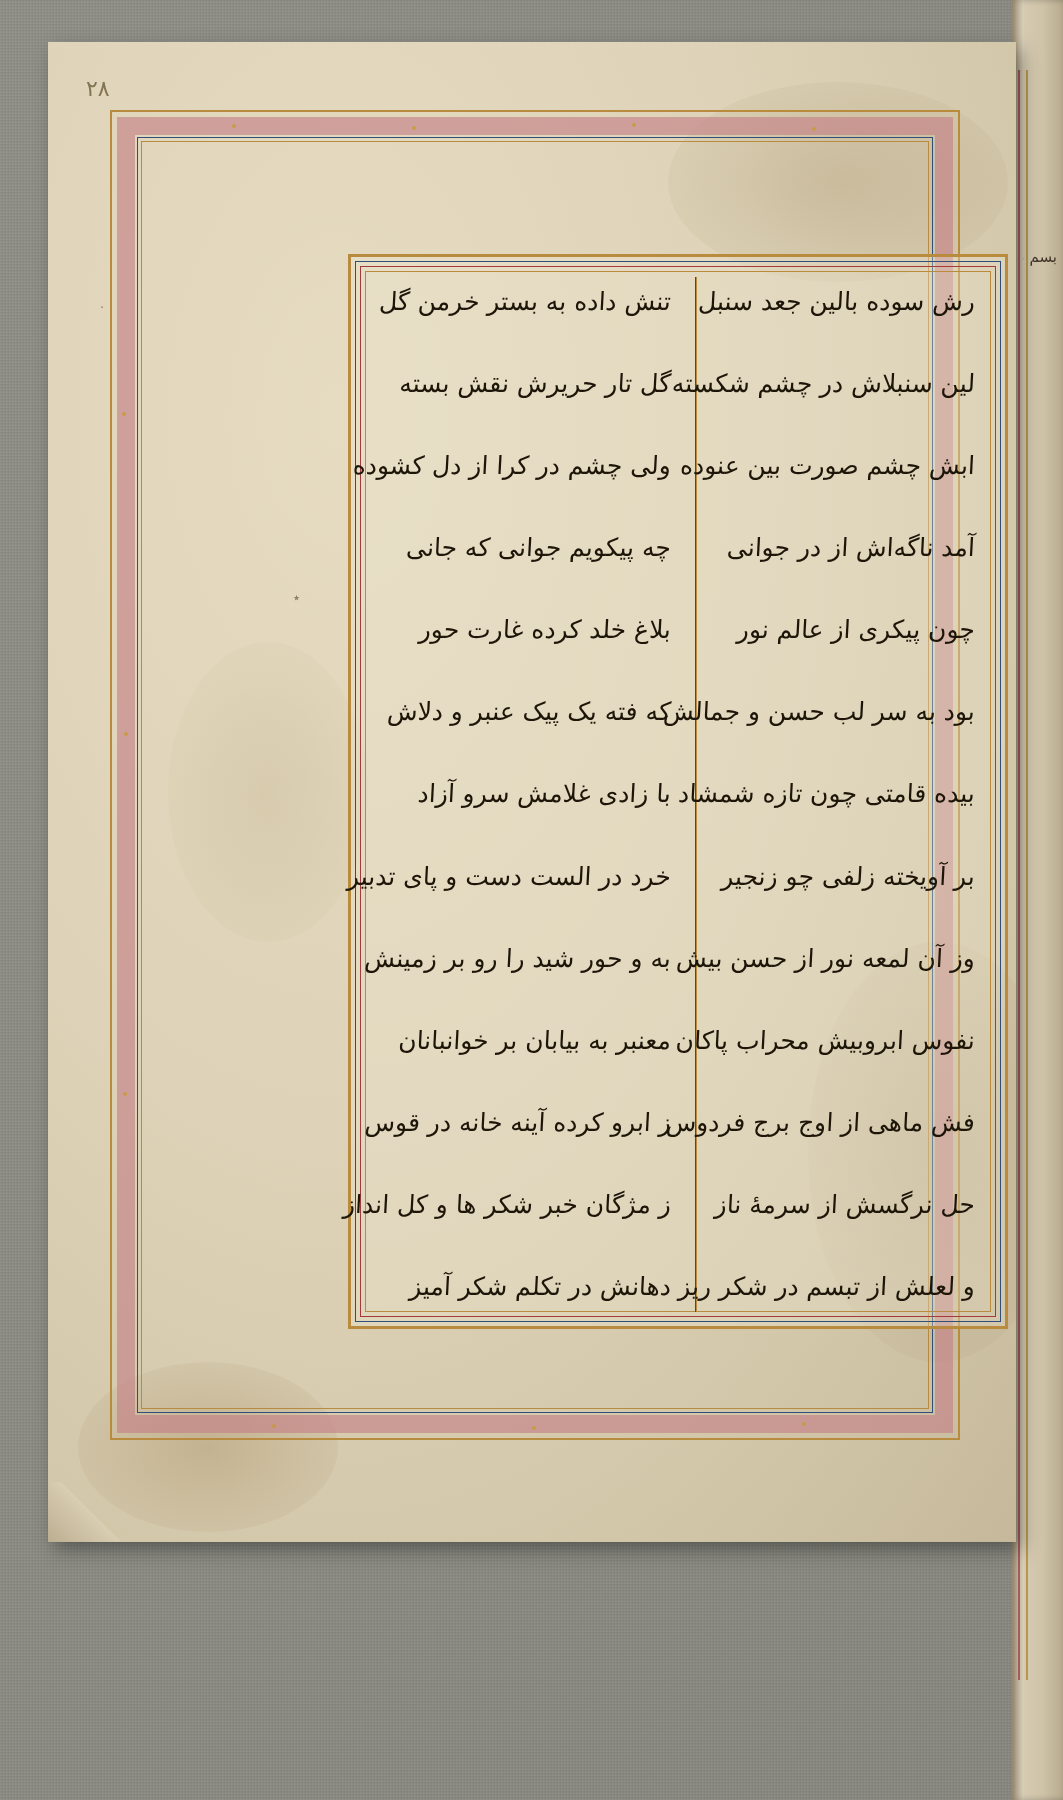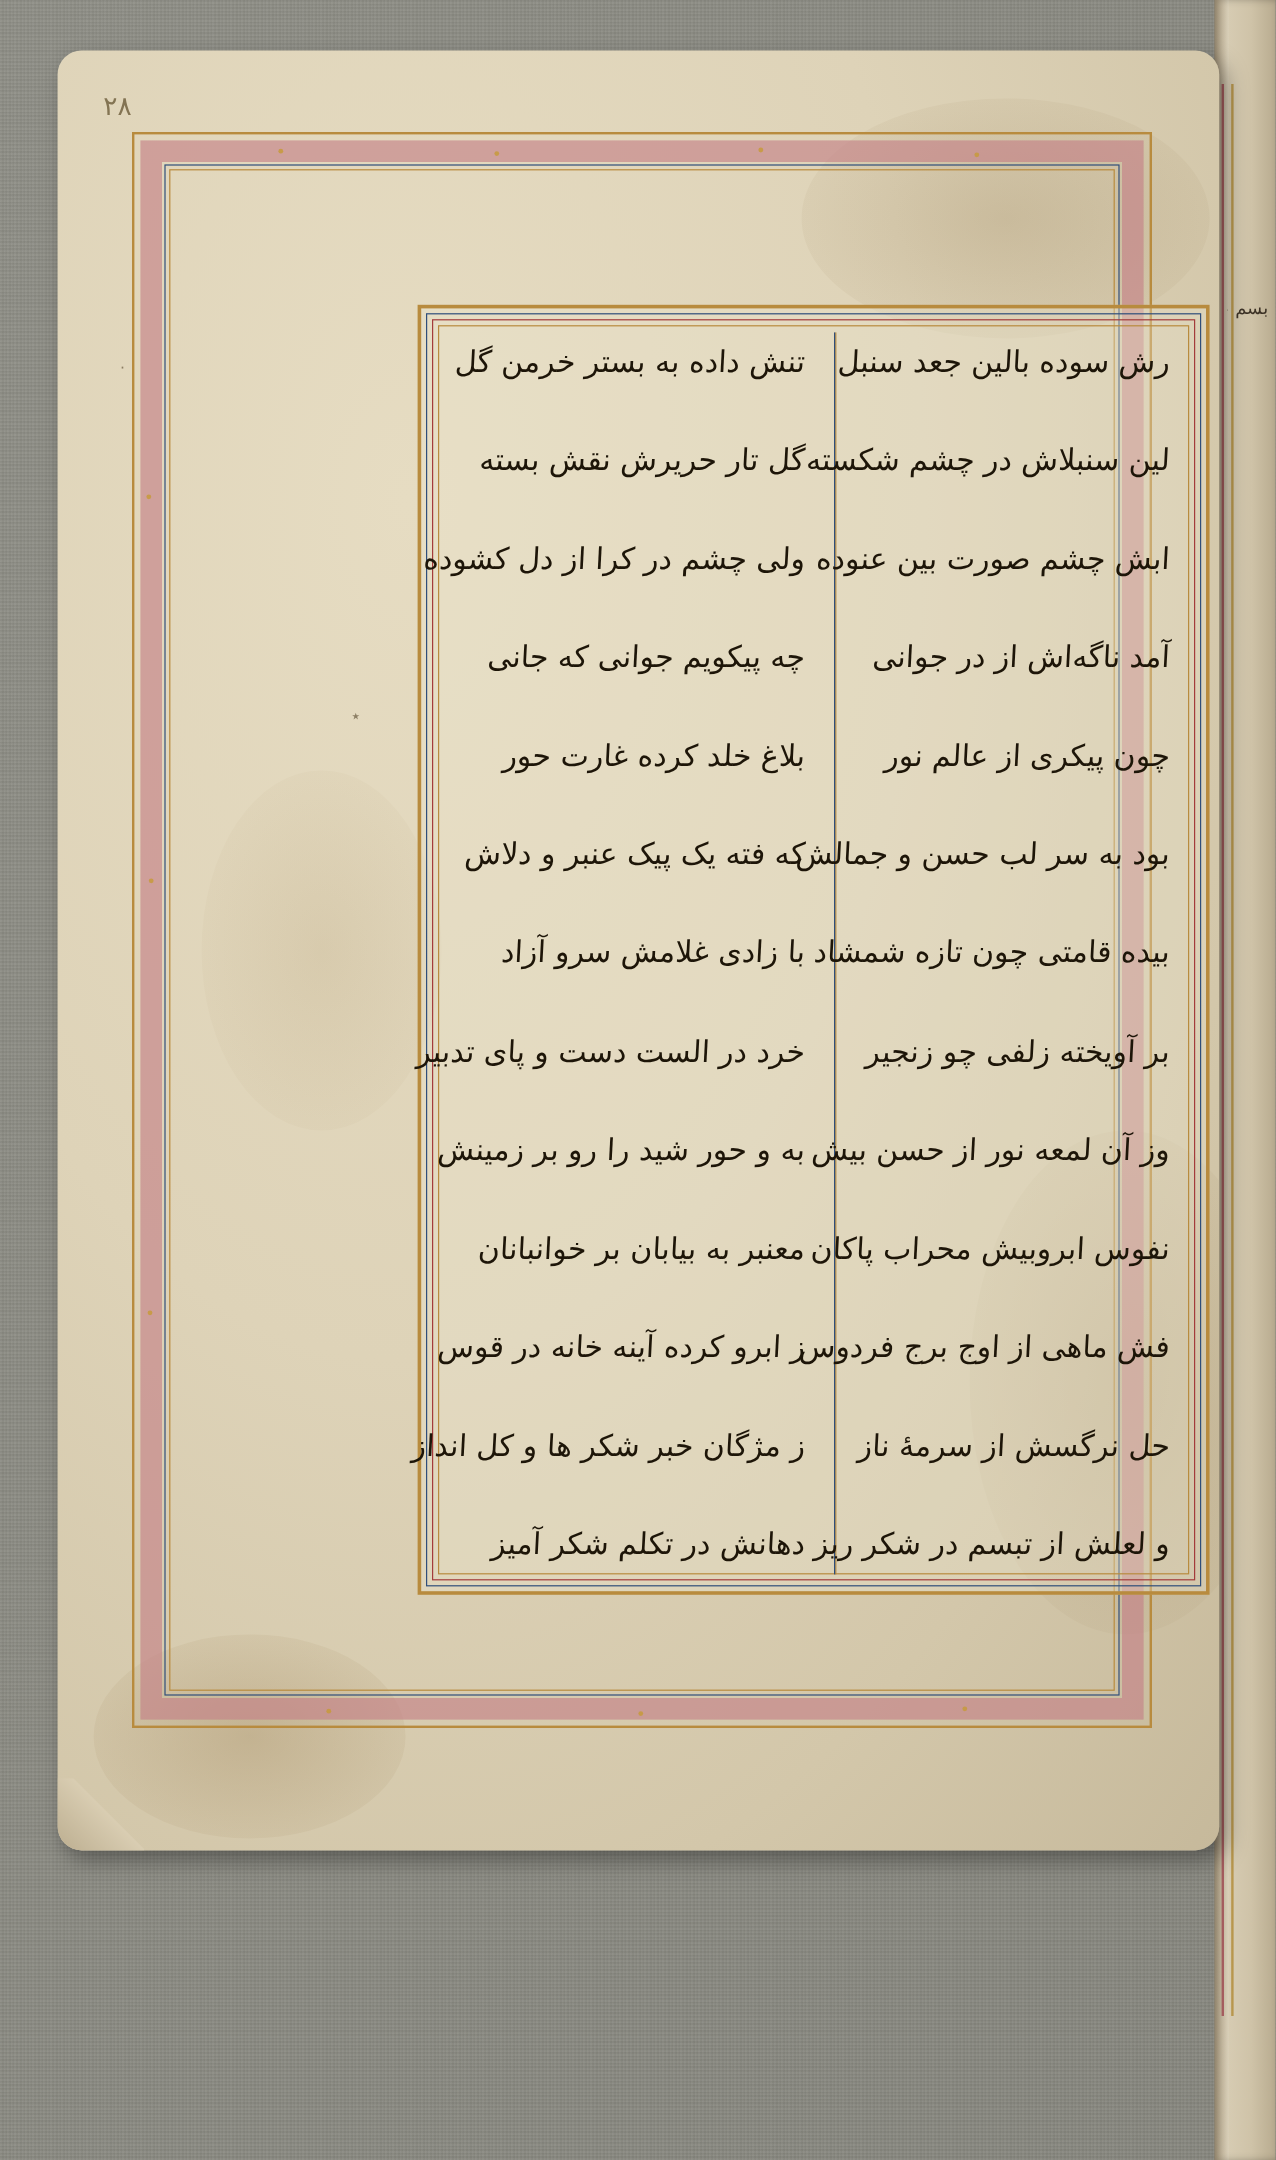--- a/index.html
+++ b/index.html
@@ -81,21 +81,20 @@
   #folio {
     position: absolute;
     top: 42px;
     left: 48px;
     width: 968px;
     height: 1500px;
     background:
       radial-gradient(ellipse at 30% 25%, #e6dcc2 0%, #ded3b8 45%, #d3c7aa 75%, #c6b99b 100%);
     box-shadow: 6px 8px 18px rgba(0,0,0,0.35);
     overflow: hidden;
-    border-radius: 20px;
   }
   
   #folio .stain {
     position: absolute;
     border-radius: 50%;
     pointer-events: none;
   }
   #folio .s1 { left: 30px;  top: 1320px; width: 260px; height: 170px; background: radial-gradient(ellipse, rgba(160,134,92,0.35), rgba(160,134,92,0)); }
   #folio .s2 { left: 620px; top: 40px;   width: 340px; height: 200px; background: radial-gradient(ellipse, rgba(150,126,86,0.25), rgba(150,126,86,0)); }
   #folio .s3 { left: 120px; top: 600px;  width: 200px; height: 300px; background: radial-gradient(ellipse, rgba(170,146,104,0.18), rgba(170,146,104,0)); }

